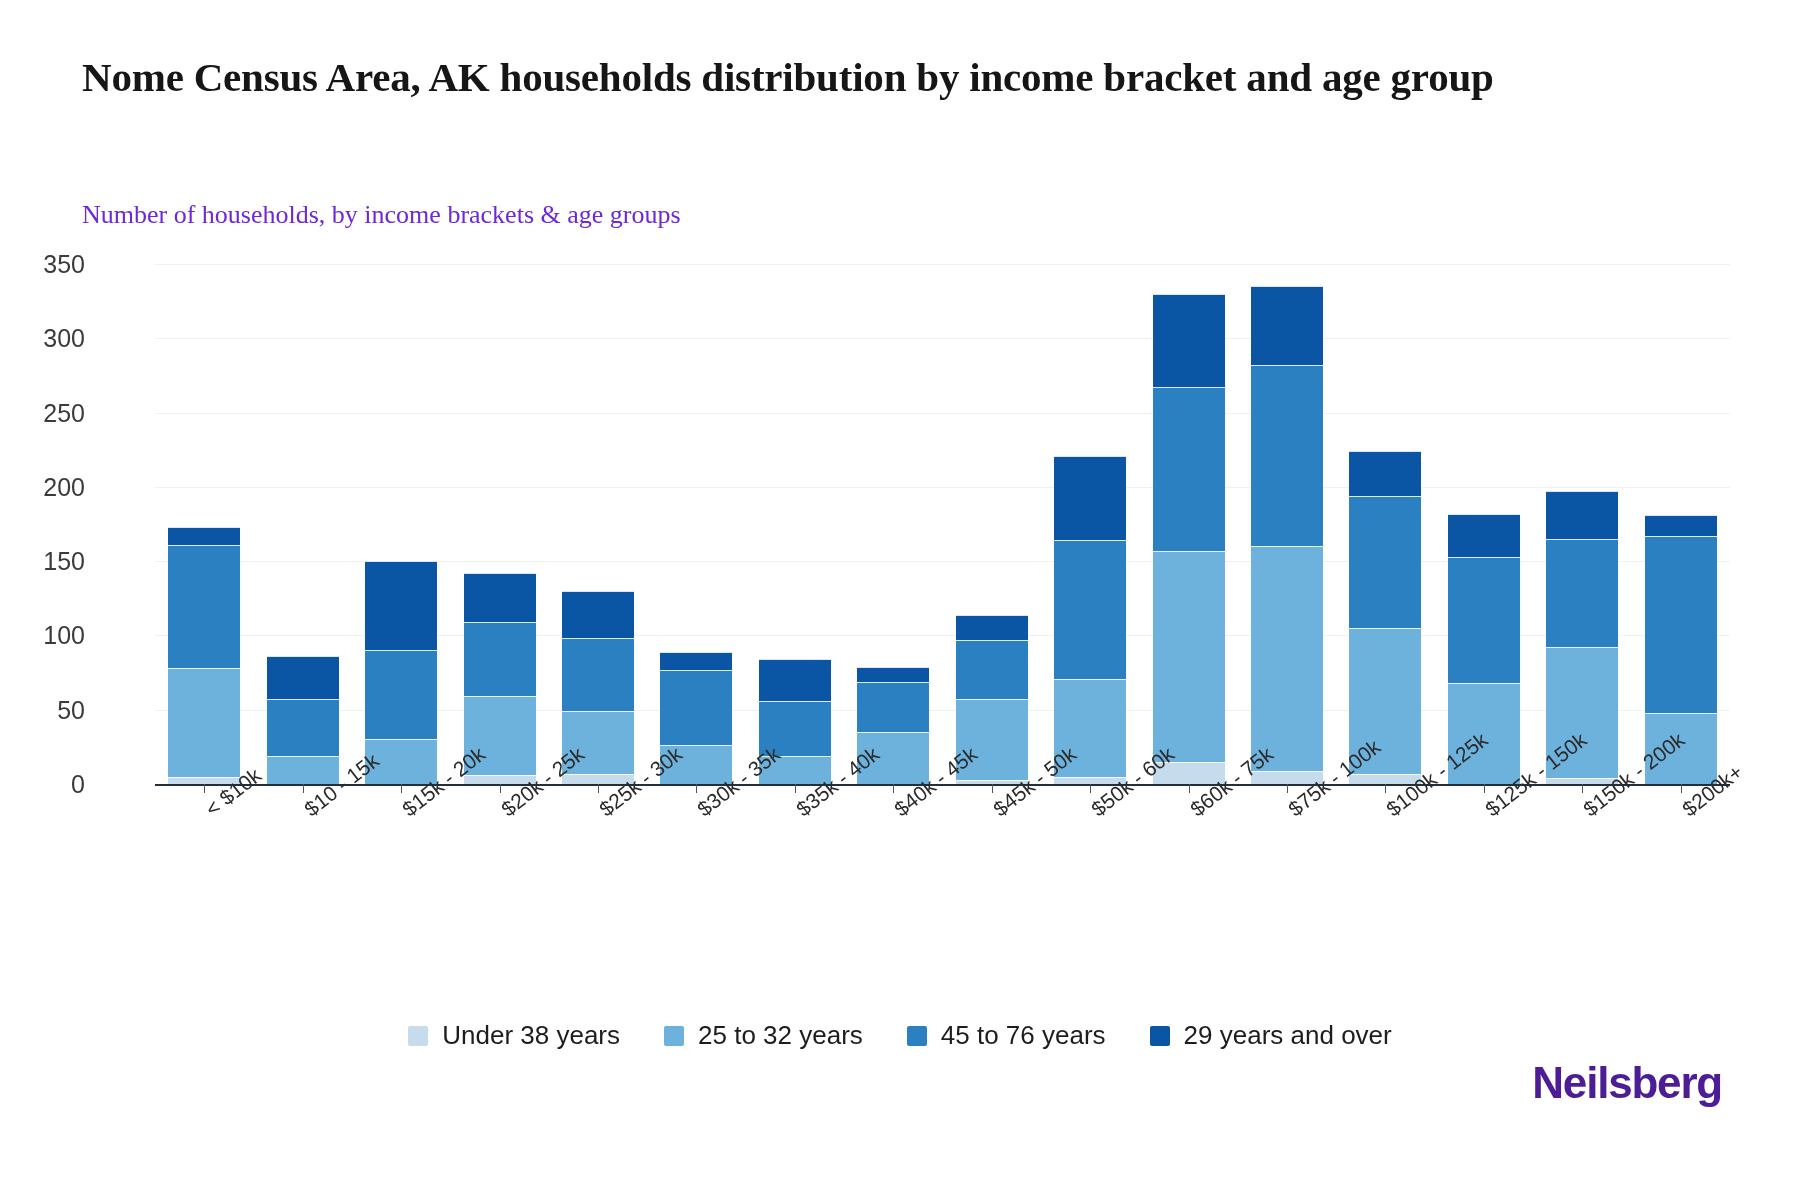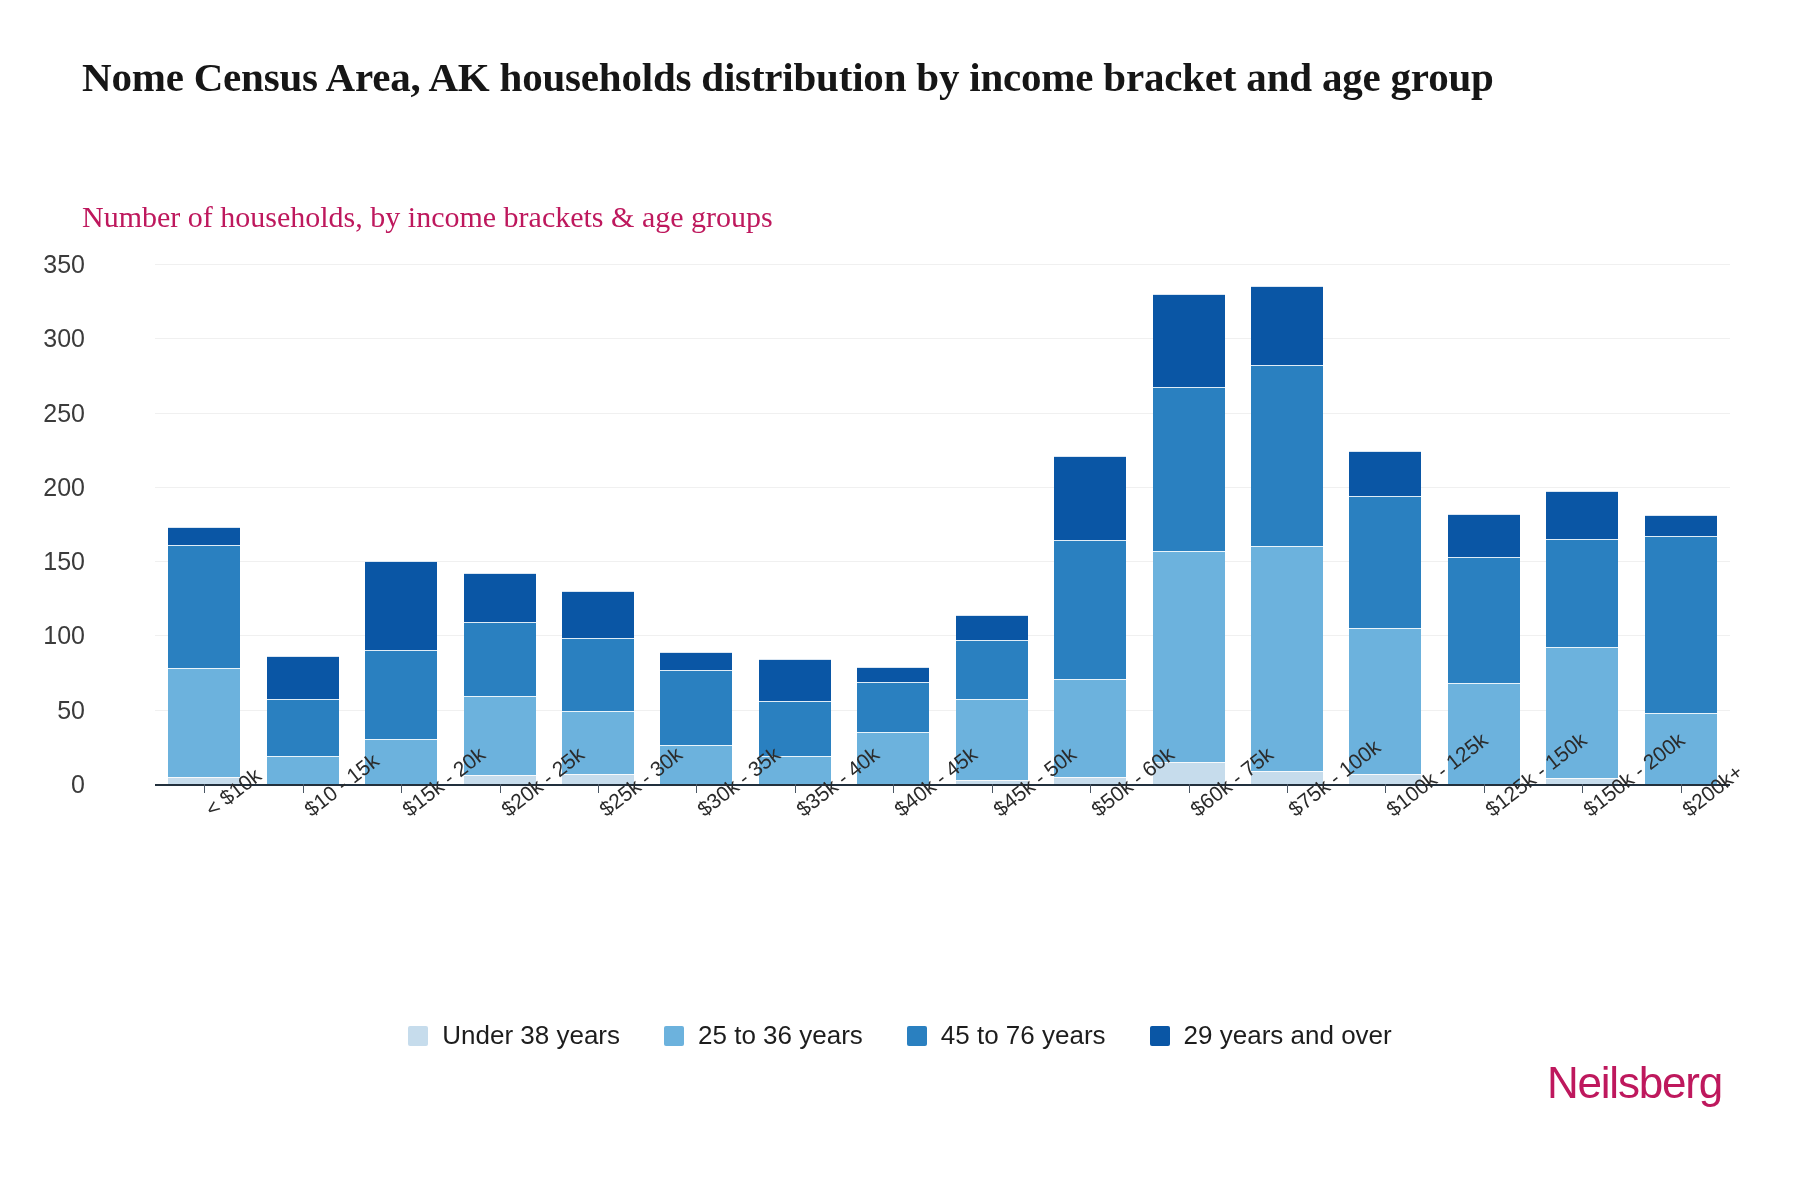--- a/index.html
+++ b/index.html
@@ -17,22 +17,22 @@
     font-family:"Liberation Serif", serif;
     font-weight:bold;
     font-size:41px;
     line-height:1.22;
     color:#161616;
     letter-spacing:-0.2px;
   }
   .subtitle{
     position:absolute;left:82px;top:200px;
     font-family:"Liberation Serif", serif;
-    font-size:30px;
-    color:#be185d;
+    font-size:26px;
+    color:#6d28d9;
   }
 
   
   .plot{
     position:absolute;
     left:155px; top:264px;
     width:1575px; height:520px;
   }
   .gridline{
     position:absolute;left:0;right:0;height:1px;background:#f0f0f0;
@@ -100,21 +100,21 @@
   .swatch{width:20px;height:20px;border-radius:2px;display:block;}
   .legtext{font-size:26px;color:#1d1d1d;}
 
   
   .source{
     position:absolute;left:85px;top:1078px;
     font-size:24px;color:#5b6168;
   }
   .brand{
     position:absolute;right:78px;top:1058px;
-    font-size:44px;font-weight:normal;color:#be185d;
+    font-size:44px;font-weight:bold;color:#4c1d95;
     letter-spacing:-1.2px;
   }
 </style>
 </head>
 <body>
 
 <div class="page">
 
   <div class="title">Nome Census Area, AK households distribution by income bracket and age group</div>
   <div class="subtitle">Number of households, by income brackets &amp; age groups</div>
@@ -334,21 +334,21 @@
       </div>
     </div>
 
   <div class="legend" id="legend">
       <div class="legitem">
         <span class="swatch" style="background: rgb(198, 220, 236);"></span>
         <span class="legtext">Under 38 years</span>
       </div>
       <div class="legitem">
         <span class="swatch" style="background: rgb(108, 178, 221);"></span>
-        <span class="legtext">25 to 36 years</span>
+        <span class="legtext">25 to 32 years</span>
       </div>
       <div class="legitem">
         <span class="swatch" style="background: rgb(42, 128, 192);"></span>
         <span class="legtext">45 to 76 years</span>
       </div>
       <div class="legitem">
         <span class="swatch" style="background: rgb(10, 86, 165);"></span>
         <span class="legtext">29 years and over</span>
       </div>
     </div>

